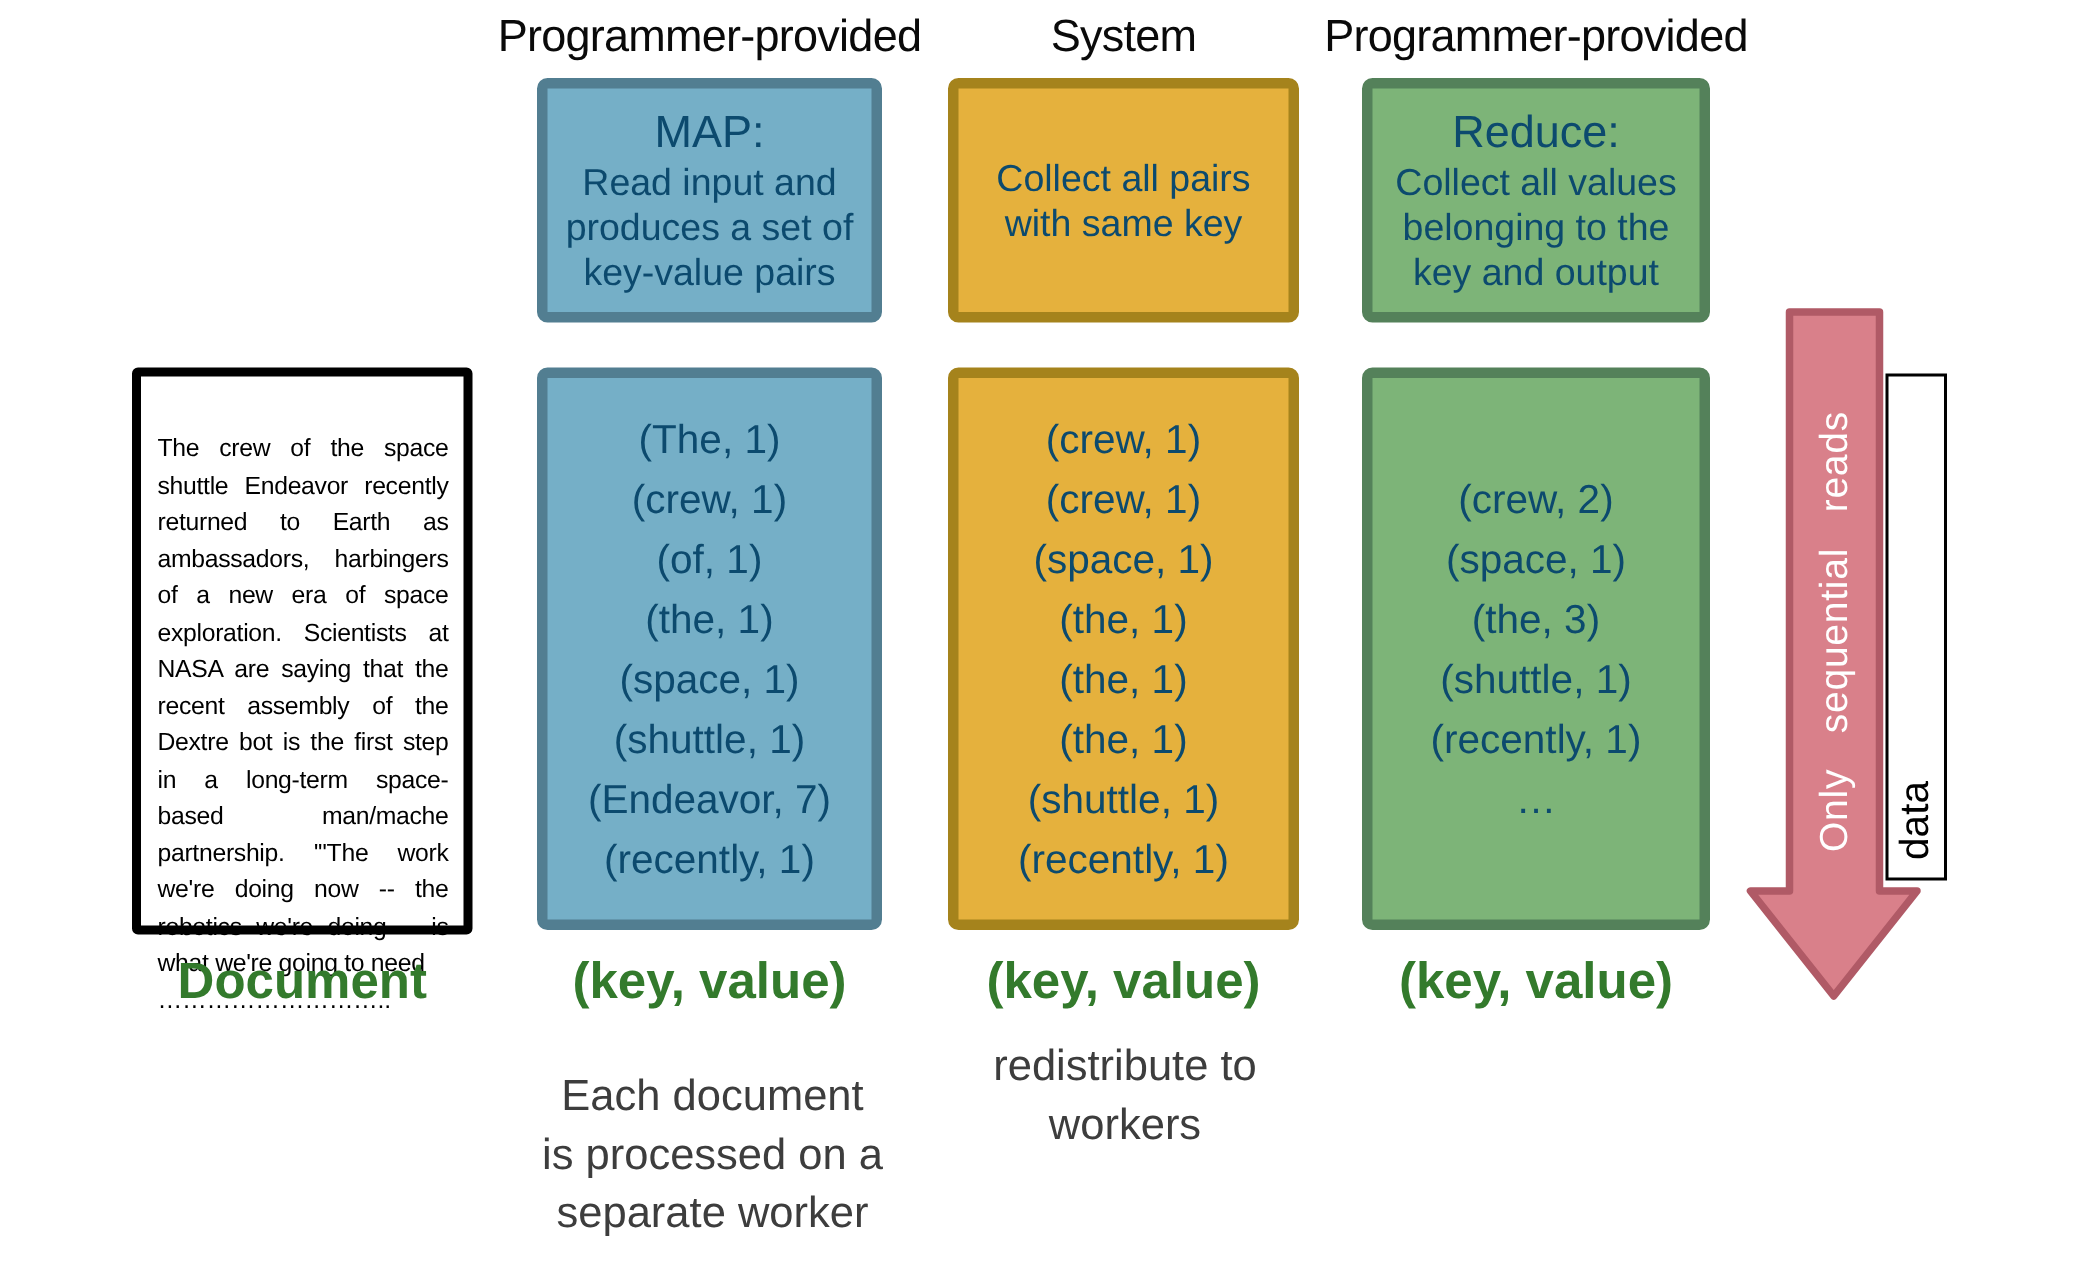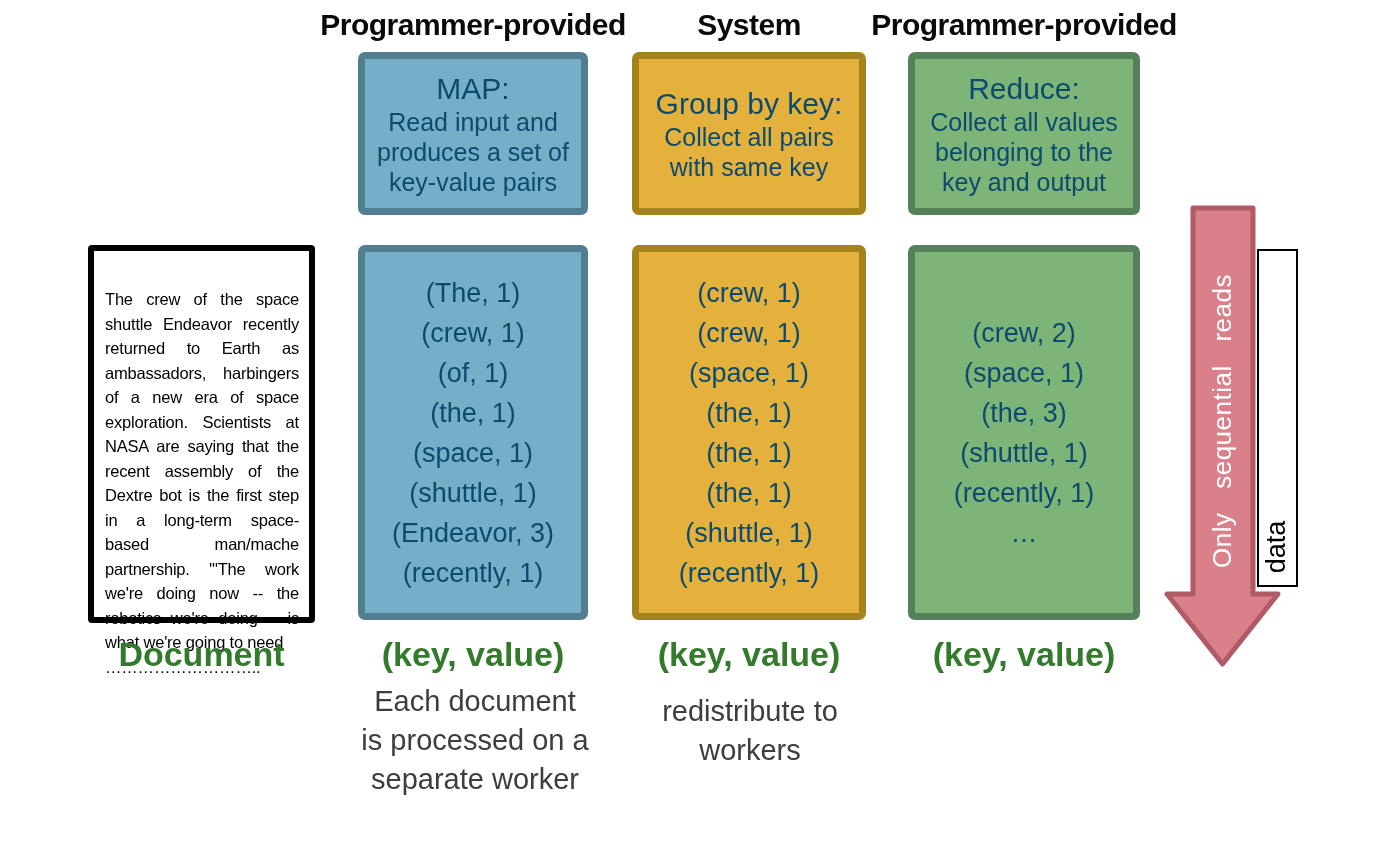--- a/index.html
+++ b/index.html
@@ -3,21 +3,21 @@
 <meta charset="utf-8">
 <style>
   html,body { margin:0; padding:0; background:#ffffff; }
   .canvas {
     position:relative; width:1386px; height:858px; background:#ffffff;
     font-family:"Liberation Sans", sans-serif; overflow:hidden;
   }
 
   
   .col-header {
-    position:absolute; top:8px; font-weight:bold; font-size:30px;
+    position:absolute; top:8px; font-weight:normal; font-size:30px;
     letter-spacing:-0.5px; color:#0a0a0a; text-align:center;
   }
   .hdr-map    { left:308px; width:330px; }
   .hdr-system { left:634px; width:230px; }
   .hdr-reduce { left:859px; width:330px; }
 
   
   .stagebox {
     position:absolute; box-sizing:border-box; border-radius:7px;
     display:flex; flex-direction:column; justify-content:center; align-items:center;
@@ -53,21 +53,21 @@
     position:absolute; top:635px; font-weight:bold; font-size:34px;
     color:var(--label-green,#337A2C); text-align:center; white-space:nowrap;
   }
   .lbl-doc { left:88px;  width:227px; }
   .lbl-c2  { left:358px; width:230px; }
   .lbl-c3  { left:632px; width:234px; }
   .lbl-c4  { left:908px; width:232px; }
 
   
   .caption {
-    position:absolute; top:682px; font-size:29px; line-height:39px;
+    position:absolute; top:712px; font-size:29px; line-height:39px;
     color:var(--caption-gray,#3d3d3d); text-align:center;
   }
   .cap-c2 { left:330px; width:290px; }
   .cap-c3 { left:608px; width:284px; top:692px; }
   .cap-c4 { left:878px; width:292px; top:692px; }
 
   
   .data-rect {
     position:absolute; left:1257px; top:249px; width:41px; height:338px;
     box-sizing:border-box; border:2px solid #000; background:#fff; z-index:1;
@@ -97,41 +97,40 @@
 
   <div class="col-header hdr-map">Programmer-provided</div>
   <div class="col-header hdr-system">System</div>
   <div class="col-header hdr-reduce">Programmer-provided</div>
 
   <div class="stagebox blue hbox c2">
     <div class="box-title">MAP:</div>
     <div class="box-desc">Read input and produces a set of key-value pairs</div>
   </div>
   <div class="stagebox orange hbox c3">
-    <div class="box-title">Group by key:</div>
     <div class="box-desc">Collect all pairs with same key</div>
   </div>
   <div class="stagebox green hbox c4">
     <div class="box-title">Reduce:</div>
     <div class="box-desc">Collect all values belonging to the key and output</div>
   </div>
 
   <div class="docbox">
     <span>The crew of the space shuttle Endeavor recently returned to Earth as ambassadors, harbingers of a new era of space exploration. Scientists at NASA are saying that the recent assembly of the Dextre bot is the first step in a long-term space-based man/mache partnership. '"The work we're doing now -- the robotics we're doing -- is what we're going to need</span><br>
     <span>………………………..</span>
   </div>
 
   <div class="stagebox blue dbox c2">
     <div class="pair">(The, 1)</div>
     <div class="pair">(crew, 1)</div>
     <div class="pair">(of, 1)</div>
     <div class="pair">(the, 1)</div>
     <div class="pair">(space, 1)</div>
     <div class="pair">(shuttle, 1)</div>
-    <div class="pair">(Endeavor, 3)</div>
+    <div class="pair">(Endeavor, 7)</div>
     <div class="pair">(recently, 1)</div>
   </div>
   <div class="stagebox orange dbox c3">
     <div class="pair">(crew, 1)</div>
     <div class="pair">(crew, 1)</div>
     <div class="pair">(space, 1)</div>
     <div class="pair">(the, 1)</div>
     <div class="pair">(the, 1)</div>
     <div class="pair">(the, 1)</div>
     <div class="pair">(shuttle, 1)</div>

